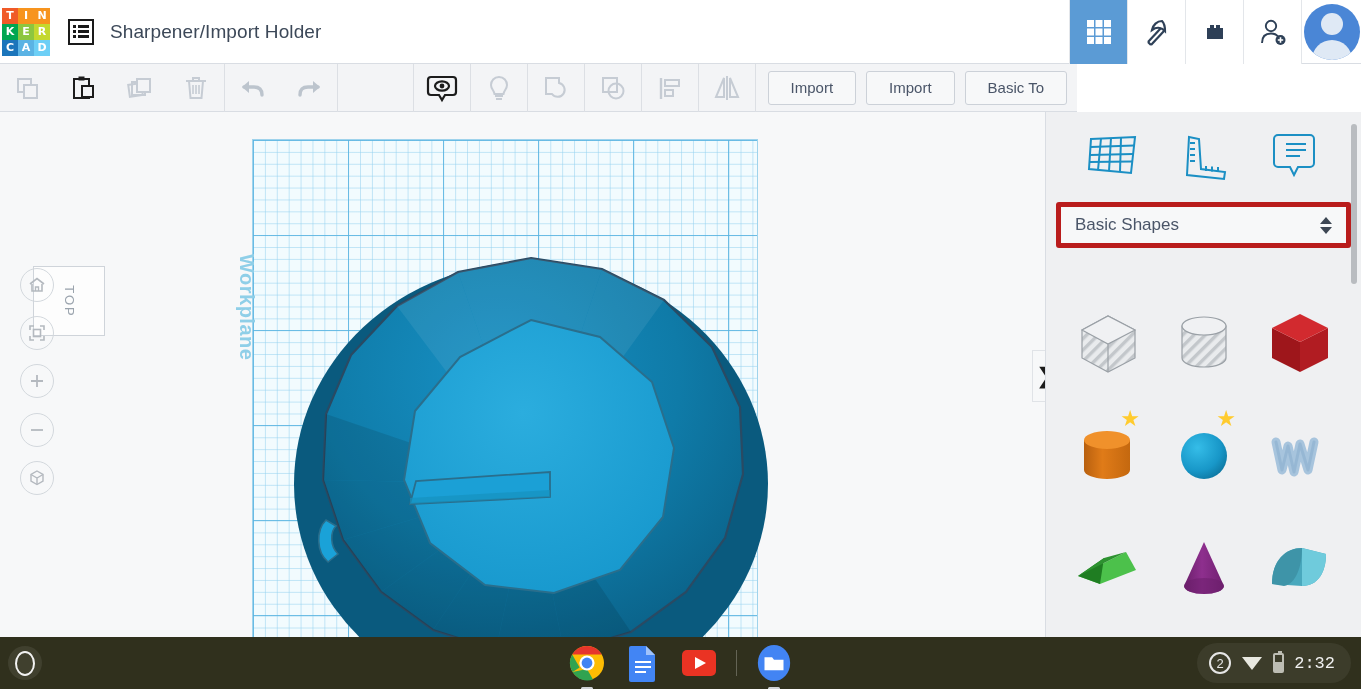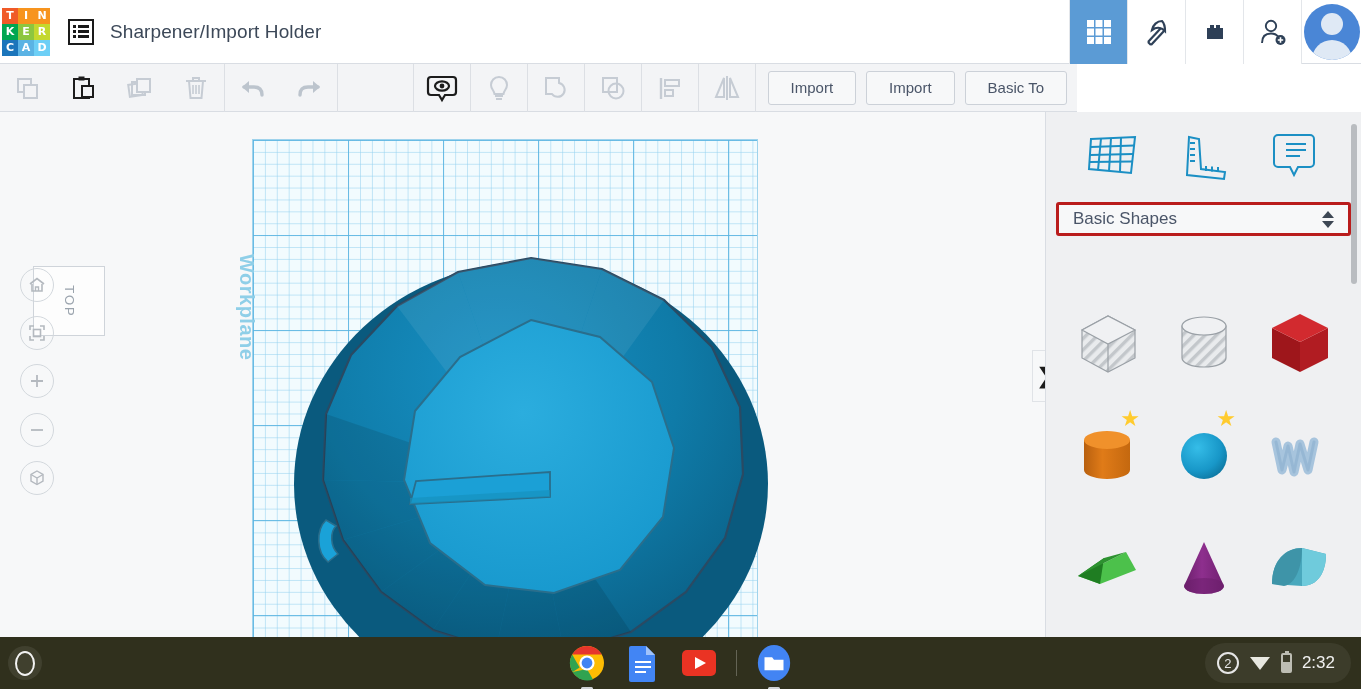--- a/index.html
+++ b/index.html
@@ -123,21 +123,21 @@
   }
 
   
   .rpanel {
     position: absolute; top: 112px; left: 1045px; width: 316px; height: 525px;
     background: #eff0f2; border-left: 1px solid #d9dde3;
   }
   .rp-icons { display: flex; align-items: center; justify-content: space-around; height: 90px; padding: 0 22px; }
   .rp-icon { width: 60px; height: 60px; display:flex; align-items:center; justify-content:center; }
   .shape-select {
-    margin: 0 10px; height: 34px; background: #f7f8f9; border: 3px solid #b91c1c; border-radius: 3px;
+    margin: 0 10px; height: 46px; background: #f7f8f9; border: 5px solid #b91c1c; border-radius: 3px;
     display: flex; align-items: center; justify-content: space-between; padding: 0 14px;
     font-size: 17px; color: #4a5568;
   }
   .stepper { display:flex; flex-direction:column; gap:3px; align-items:center; }
   .stepper .up { width:0;height:0;border-left:6px solid transparent;border-right:6px solid transparent;border-bottom:7px solid #3d4754;}
   .stepper .dn { width:0;height:0;border-left:6px solid transparent;border-right:6px solid transparent;border-top:7px solid #3d4754;}
   .shape-grid {
     position: absolute; top: 160px; left: 0; width: 316px; height: 365px;
     padding: 14px 14px 0 14px;
     display: grid; grid-template-columns: repeat(3, 1fr); grid-auto-rows: 112px;
@@ -180,21 +180,21 @@
   .shelf-div { width: 1px; height: 26px; background: rgba(255,255,255,.25); }
   .tray {
     position: absolute; right: 10px; height: 40px; border-radius: 20px;
     background: rgba(255,255,255,.06); display: flex; align-items: center; gap: 10px;
     padding: 0 16px 0 12px;
   }
   .notif {
     width: 22px; height: 22px; border-radius: 50%; border: 2px solid #e6e6e6;
     color: #e6e6e6; font-size: 13px; display:flex; align-items:center; justify-content:center;
   }
-  .clock { color: #f1f1f1; font-size: 17px; }
+  .clock { color: #f1f1f1; font-size: 17px; font-family: Liberation Mono, monospace; }
   .battery { width: 11px; height: 20px; border: 2px solid #bdbdb3; border-radius: 2px; position: relative; }
   .battery::before { content:""; position:absolute; top:-4px; left:2.5px; width:4px;height:3px;background:#bdbdb3;}
   .battery::after { content:""; position:absolute; bottom:0px; left:0px; right:0px; height: 9px; background:#bdbdb3;}
 </style>
 </head>
 <body>
 
 <div id="app">
 
   <div class="topbar">

